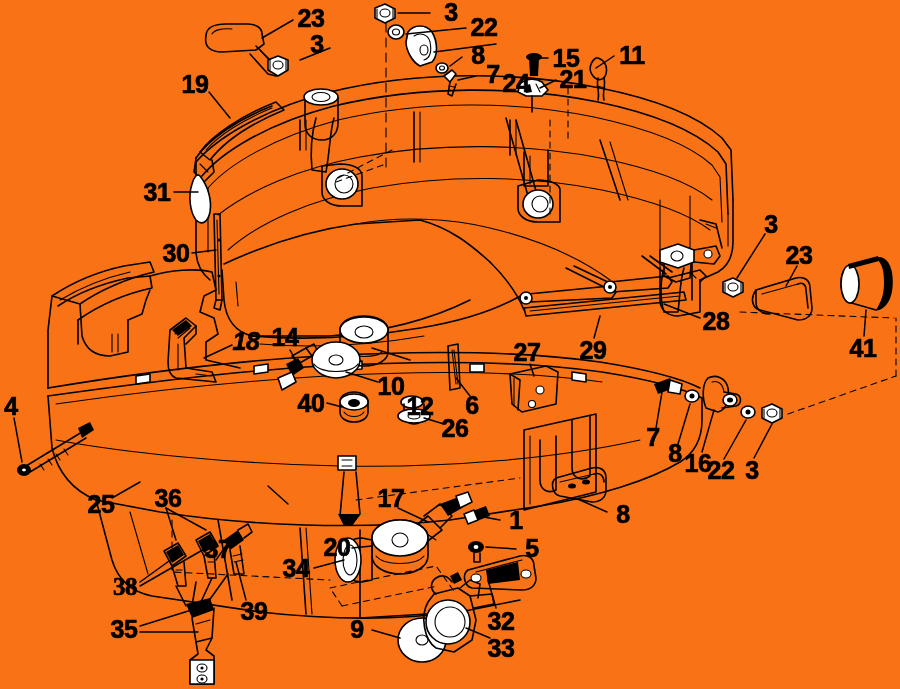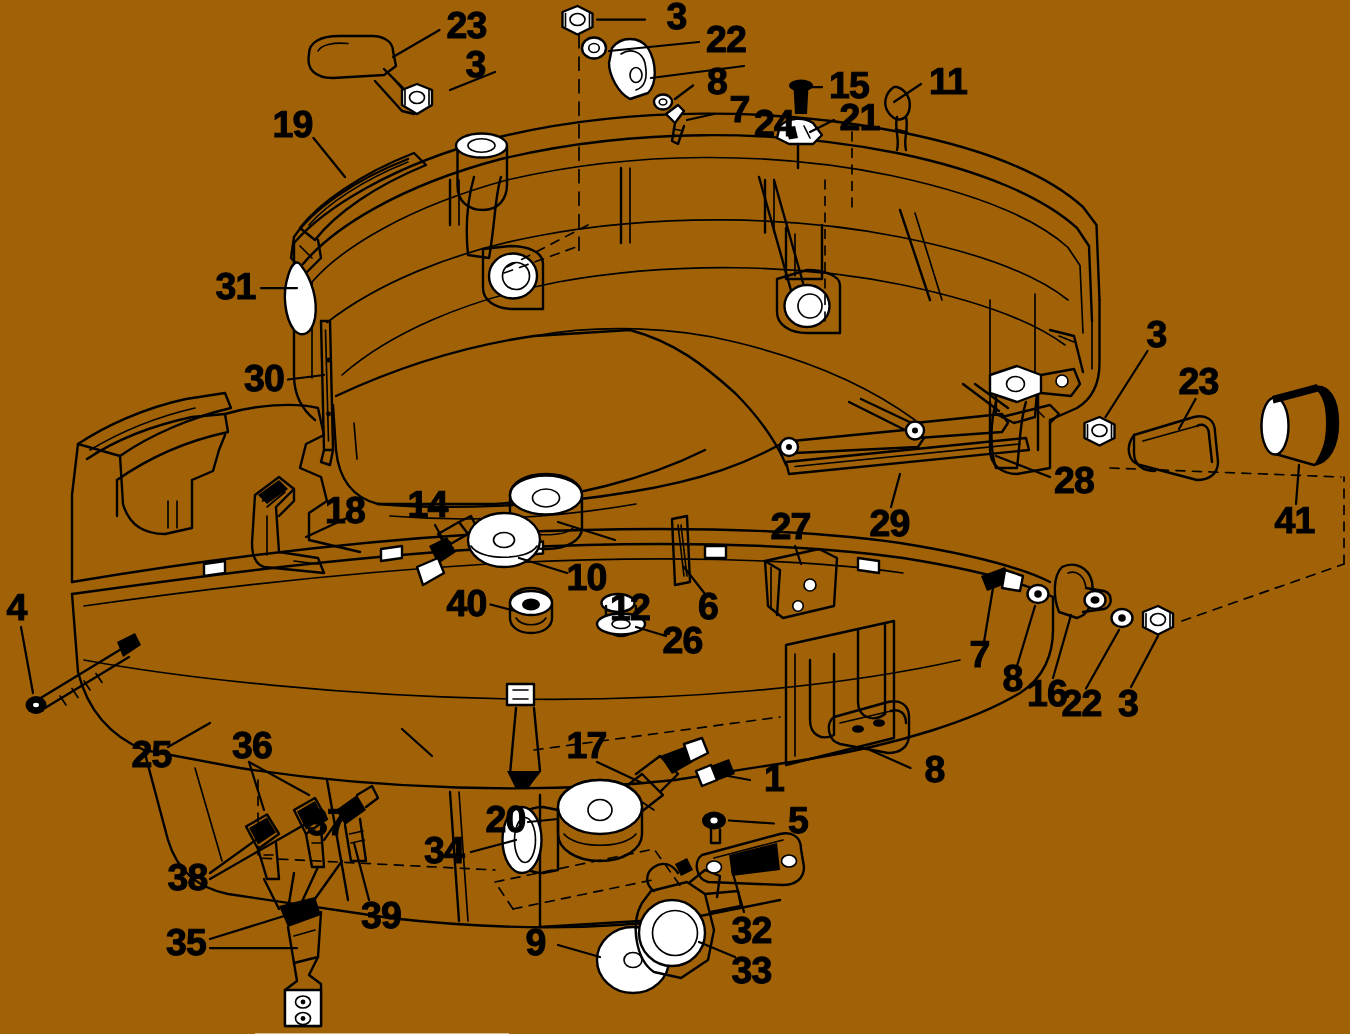--- a/index.html
+++ b/index.html
@@ -2,21 +2,21 @@
 <html><head>
 <meta charset="utf-8">
 <title>Parts Diagram</title>
 <style>
   html,body{margin:0;padding:0;background:#ffffff;}
   body{font-family:"Liberation Sans", sans-serif;}
   #stage{
     position:relative;
     width:900px;
     height:689px;
-    background:#a16207;
+    background:#f97316;
     overflow:hidden;
   }
   #art{position:absolute;left:0;top:0;width:900px;height:689px;}
   .callout{
     position:absolute;
     font-family:"Liberation Sans", sans-serif;
     font-weight:bold;
     font-size:25px;
     line-height:25px;
     color:#000000;
@@ -585,39 +585,39 @@
       <div class="callout" style="left: 573px; top: 79px;">21</div>
       <div class="callout" style="left: 317px; top: 44px;">3</div>
       <div class="callout" style="left: 195px; top: 84px;">19</div>
       <div class="callout" style="left: 157px; top: 192px;">31</div>
       <div class="callout" style="left: 176px; top: 253px;">30</div>
       <div class="callout" style="left: 771px; top: 224px;">3</div>
       <div class="callout" style="left: 799px; top: 255px;">23</div>
       <div class="callout" style="left: 716px; top: 321px;">28</div>
       <div class="callout" style="left: 593px; top: 350px;">29</div>
       <div class="callout" style="left: 863px; top: 348px;">41</div>
-      <div class="callout" style="left: 230px; top: 341px;">18</div>
+      <div class="callout" style="left: 246px; top: 341px; font-style: italic;">18</div>
       <div class="callout" style="left: 285px; top: 337px;">14</div>
       <div class="callout" style="left: 420px; top: 366px; margin-top: 40px;">12</div>
       <div class="callout" style="left: 391px; top: 386px;">10</div>
       <div class="callout" style="left: 527px; top: 352px;">27</div>
       <div class="callout" style="left: 472px; top: 405px;">6</div>
       <div class="callout" style="left: 311px; top: 403px;">40</div>
       <div class="callout" style="left: 455px; top: 428px;">26</div>
       <div class="callout" style="left: 11px; top: 406px;">4</div>
       <div class="callout" style="left: 653px; top: 437px;">7</div>
       <div class="callout" style="left: 675px; top: 453px;">8</div>
       <div class="callout" style="left: 698px; top: 463px;">16</div>
       <div class="callout" style="left: 721px; top: 470px;">22</div>
       <div class="callout" style="left: 752px; top: 470px;">3</div>
       <div class="callout" style="left: 623px; top: 514px;">8</div>
       <div class="callout" style="left: 101px; top: 504px;">25</div>
       <div class="callout" style="left: 168px; top: 498px;">36</div>
       <div class="callout" style="left: 218px; top: 549px;">37</div>
-      <div class="callout" style="left: 125px; top: 586px;">38</div>
+      <div class="callout" style="left: 125px; top: 586px; font-family: Liberation Serif, serif;">38</div>
       <div class="callout" style="left: 254px; top: 611px;">39</div>
       <div class="callout" style="left: 124px; top: 629px;">35</div>
       <div class="callout" style="left: 391px; top: 498px;">17</div>
       <div class="callout" style="left: 516px; top: 520px;">1</div>
       <div class="callout" style="left: 337px; top: 547px;">20</div>
       <div class="callout" style="left: 296px; top: 568px;">34</div>
       <div class="callout" style="left: 532px; top: 548px;">5</div>
       <div class="callout" style="left: 501px; top: 621px;">32</div>
       <div class="callout" style="left: 357px; top: 629px;">9</div>
       <div class="callout" style="left: 501px; top: 648px;">33</div>

